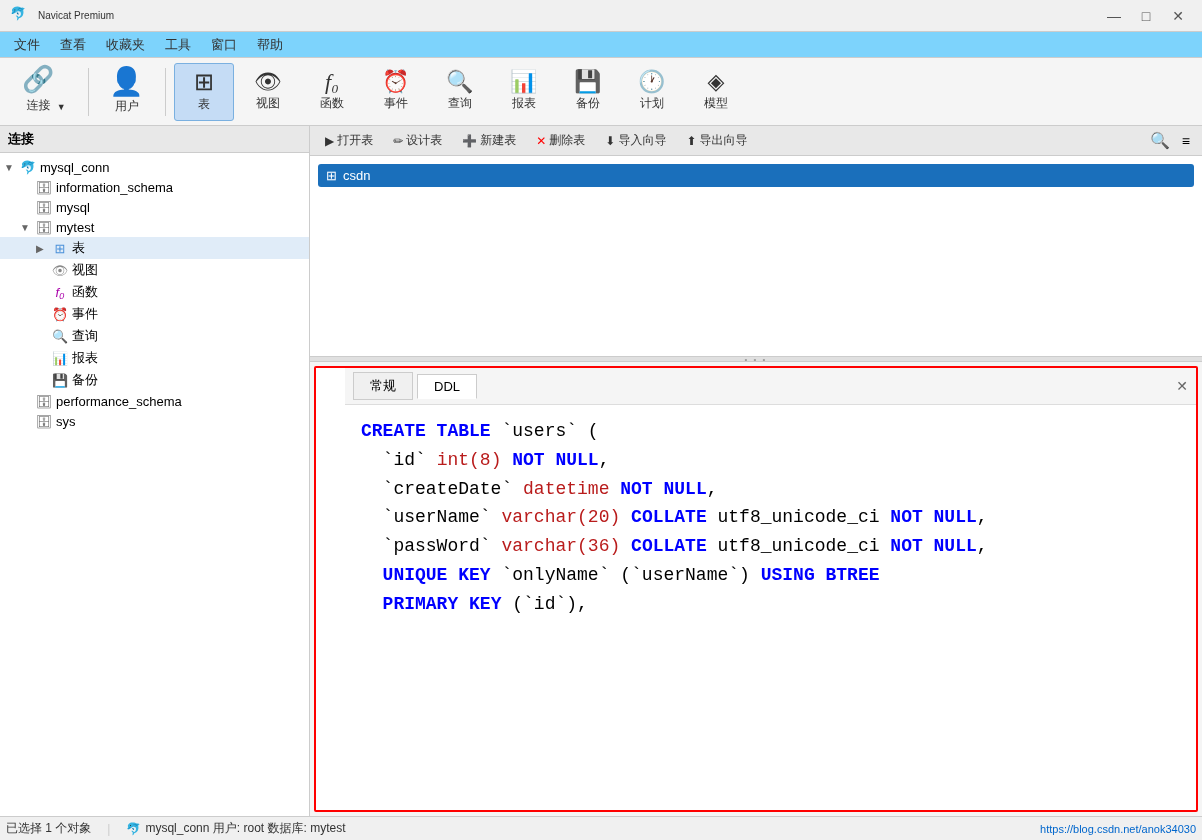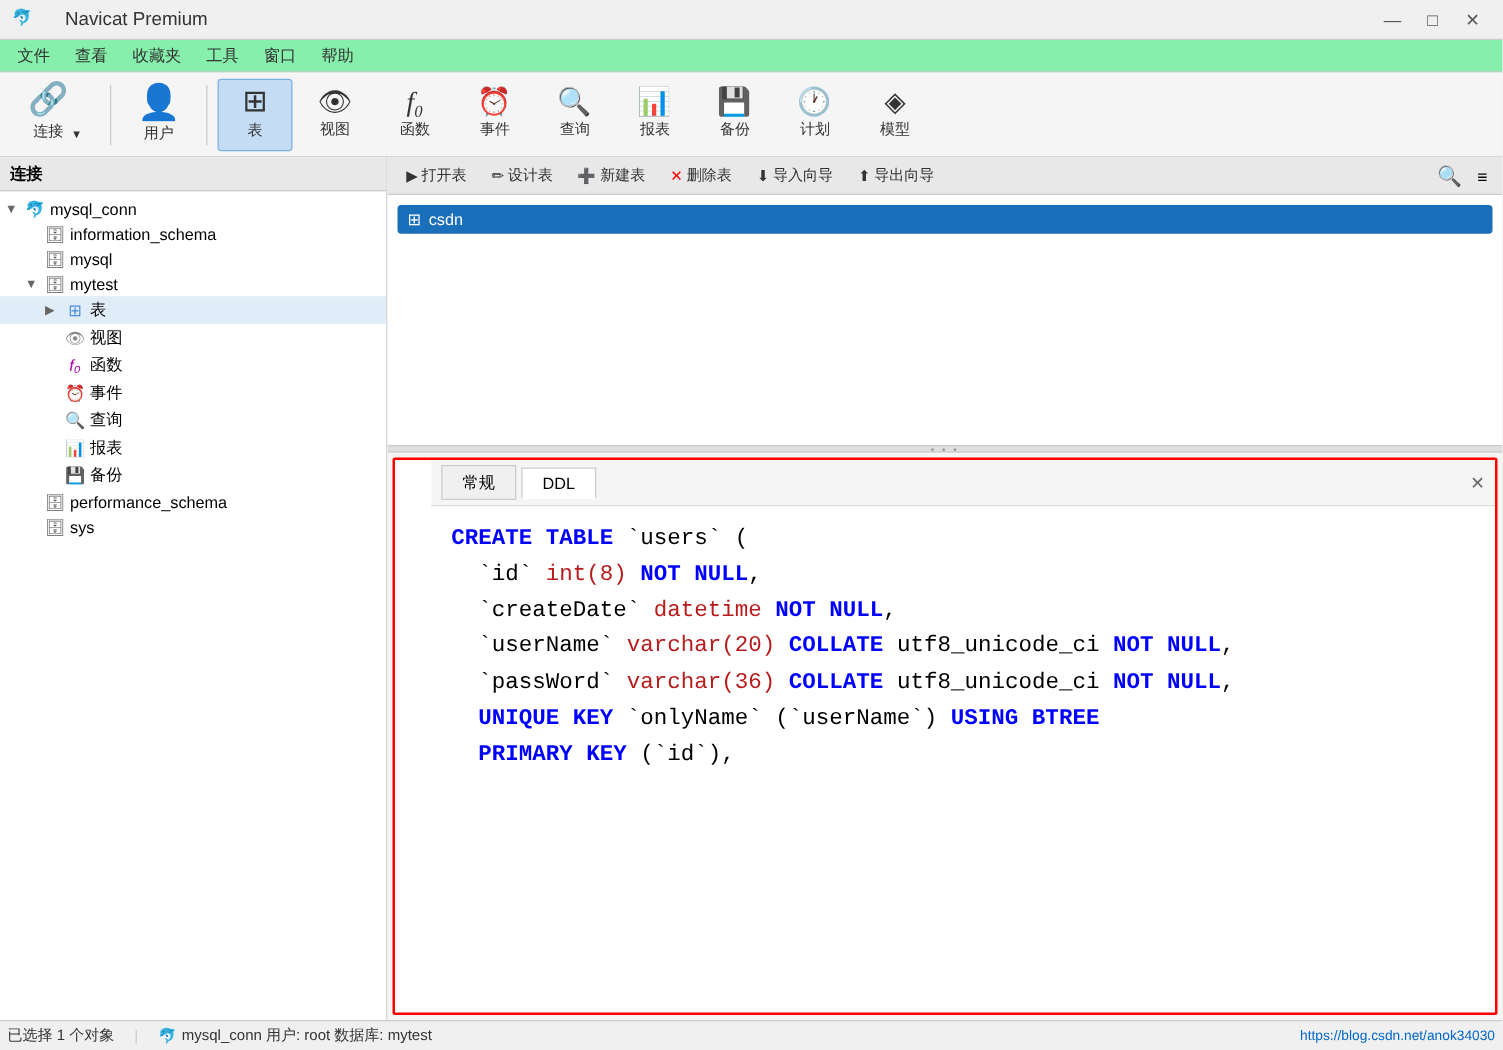--- a/index.html
+++ b/index.html
@@ -1,26 +1,26 @@
 <!DOCTYPE html>
 <html><head>
   <meta charset="utf-8">
   <style>
     * { margin: 0; padding: 0; box-sizing: border-box; }
     body { font-family: 'Microsoft YaHei', SimSun, sans-serif; font-size: 13px; background: #f0f0f0; width: 1202px; height: 840px; overflow: hidden; }
 
     
     .title-bar { background: #f0f0f0; height: 32px; display: flex; align-items: center; padding: 0 10px; border-bottom: 1px solid #ccc; user-select: none; }
     .title-bar-icon { width: 20px; height: 20px; margin-right: 8px; }
-    .title-bar-text { flex: 1; font-size: 15px; color: #333; margin-left: 14px; }
+    .title-bar-text { flex: 1; font-size: 10px; color: #333; }
     .title-bar-controls { display: flex; gap: 4px; }
     .title-btn { width: 28px; height: 20px; border: none; background: transparent; cursor: pointer; font-size: 14px; display: flex; align-items: center; justify-content: center; color: #555; }
 
     
-    .menu-bar { background: #86efac; height: 26px; display: flex; align-items: center; padding: 0 4px; border-bottom: 1px solid #ccc; }
+    .menu-bar { background: #7dd3fc; height: 26px; display: flex; align-items: center; padding: 0 4px; border-bottom: 1px solid #ccc; }
     .menu-item { padding: 2px 10px; cursor: pointer; font-size: 13px; color: #333; }
 
     
     .toolbar { background: #f5f5f5; height: 68px; display: flex; align-items: center; padding: 4px 8px; border-bottom: 1px solid #ccc; gap: 4px; }
     .tool-btn { display: flex; flex-direction: column; align-items: center; justify-content: center; width: 60px; height: 58px; cursor: pointer; padding: 4px; border: 1px solid transparent; border-radius: 3px; font-size: 12px; color: #333; gap: 2px; }
     .tool-btn.active { background: #c5dcf5; border-color: #7ab0e0; }
     .tool-btn-icon { font-size: 28px; line-height: 1; }
     .tool-btn-label { font-size: 12px; }
     .toolbar-divider { width: 1px; height: 48px; background: #ccc; margin: 0 4px; }
 

